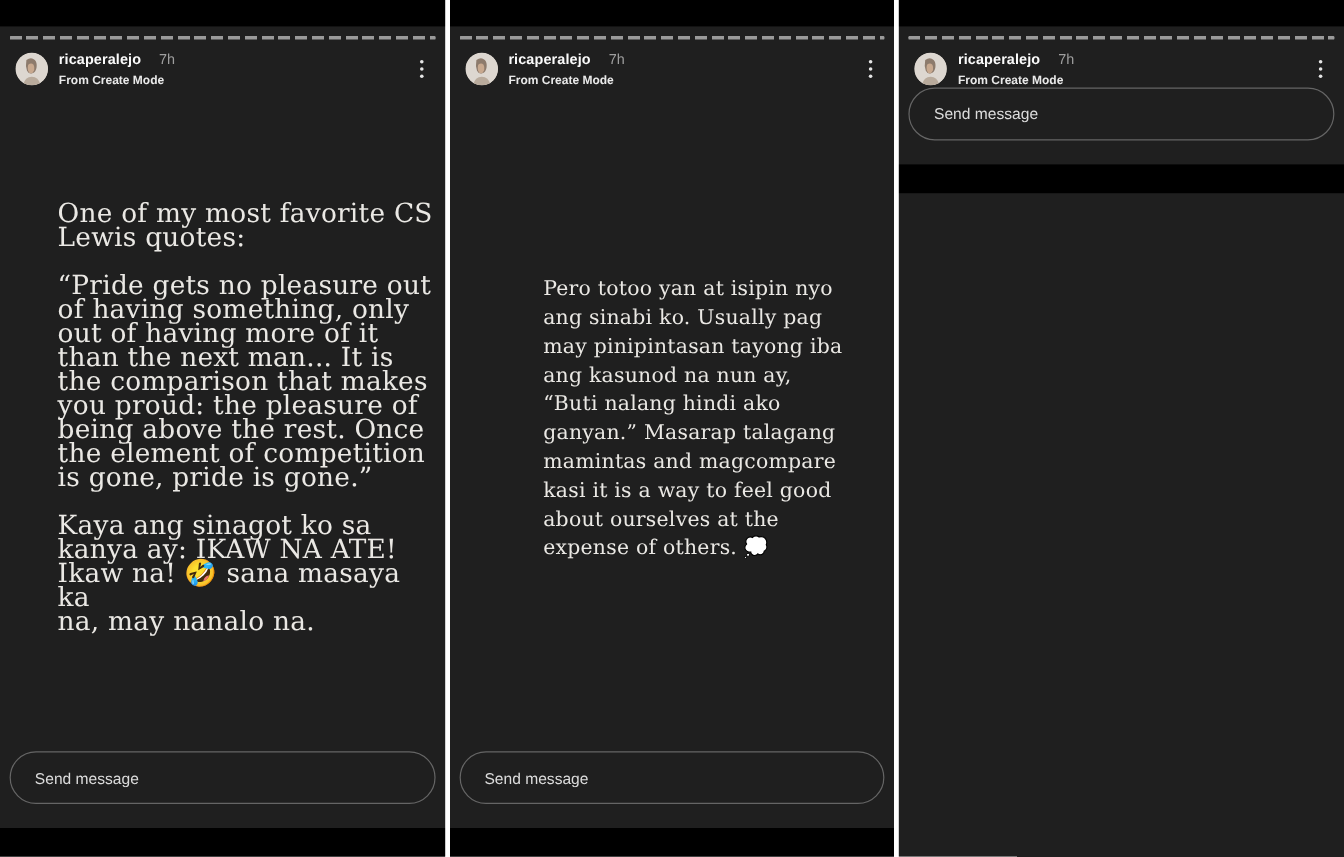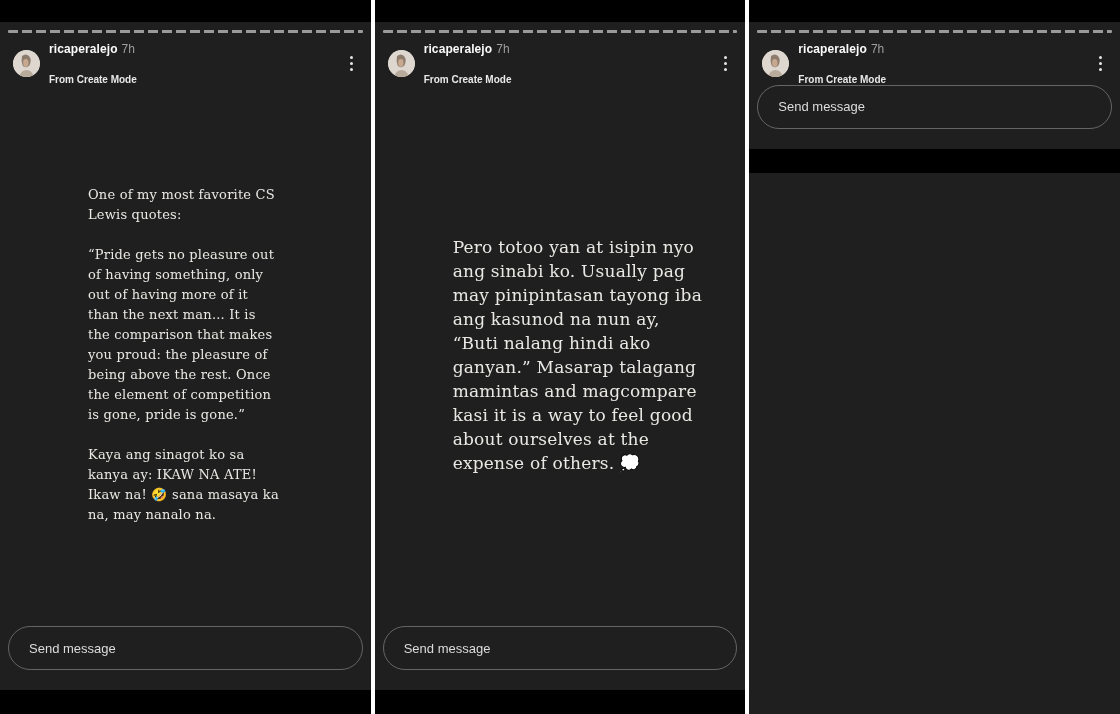--- a/index.html
+++ b/index.html
@@ -16,32 +16,32 @@
               background:repeating-linear-gradient(to right,
                          #9a9a9a 0px, #9a9a9a 10px,
                          rgba(0,0,0,0) 10px, rgba(0,0,0,0) 14px); }
 
   .header { flex:none; display:flex; align-items:center; padding:9px 12px 0 13px; }
   .avatar { flex:none; width:27px; height:27px; border-radius:50%; overflow:hidden;
             background:radial-gradient(circle at 45% 40%, #e8e3dd 0%, #d7d0c8 55%, #b9b1a7 100%);
             position:relative; }
   .avatar svg { display:block; width:100%; height:100%; }
   .id-block { margin-left:9px; flex:1 1 auto; min-width:0; }
-  .row1 { display:flex; align-items:baseline; gap:4px; }
+  .row1 { display:flex; align-items:baseline; gap:15px; }
   .username { color:#fafafa; font-size:12px; font-weight:700; letter-spacing:.1px; }
   .time { color:#9e9e9e; font-size:12px; font-weight:400; }
-  .subtitle { margin-top:18px; color:#e9e9e9; font-size:10px; font-weight:700; }
+  .subtitle { margin-top:6px; color:#e9e9e9; font-size:10px; font-weight:700; }
   .kebab { flex:none; margin-left:auto; display:flex; flex-direction:column; gap:3px;
            align-items:center; padding:4px 6px; cursor:pointer; }
   .kebab .dot { width:3px; height:3px; border-radius:50%; background:#e6e6e6; }
 
   .content { flex:1 1 auto; display:flex; align-items:center; }
   .story-text { font-family:"DejaVu Serif", serif; color:#eae8e4;
                 white-space:pre-line; letter-spacing:.2px; }
-  .p1 .story-text { font-size:13px;   line-height:20px;   padding-left:88px; padding-right:10px; }
+  .p1 .story-text { font-size:22px;   line-height:20px;   padding-left:48px; padding-right:10px; }
   .p2 .story-text { font-size:17px; line-height:24px;   padding-left:78px; padding-right:10px; }
   .p3 .story-text { font-size:20px;   line-height:23.5px; padding-left:64px; padding-right:10px; }
 
   .send { flex:none; padding:0 8px 20px 8px; }
   .send input { display:block; width:100%; height:44px; border-radius:22px;
                 border:1px solid #656565; background:transparent; outline:none;
                 color:#e8e8e8; font-size:13px; font-weight:500; padding:0 20px;
                 font-family:"Liberation Sans", sans-serif; }
   .send input::placeholder { color:#dcdcdc; opacity:1; }
 </style>

